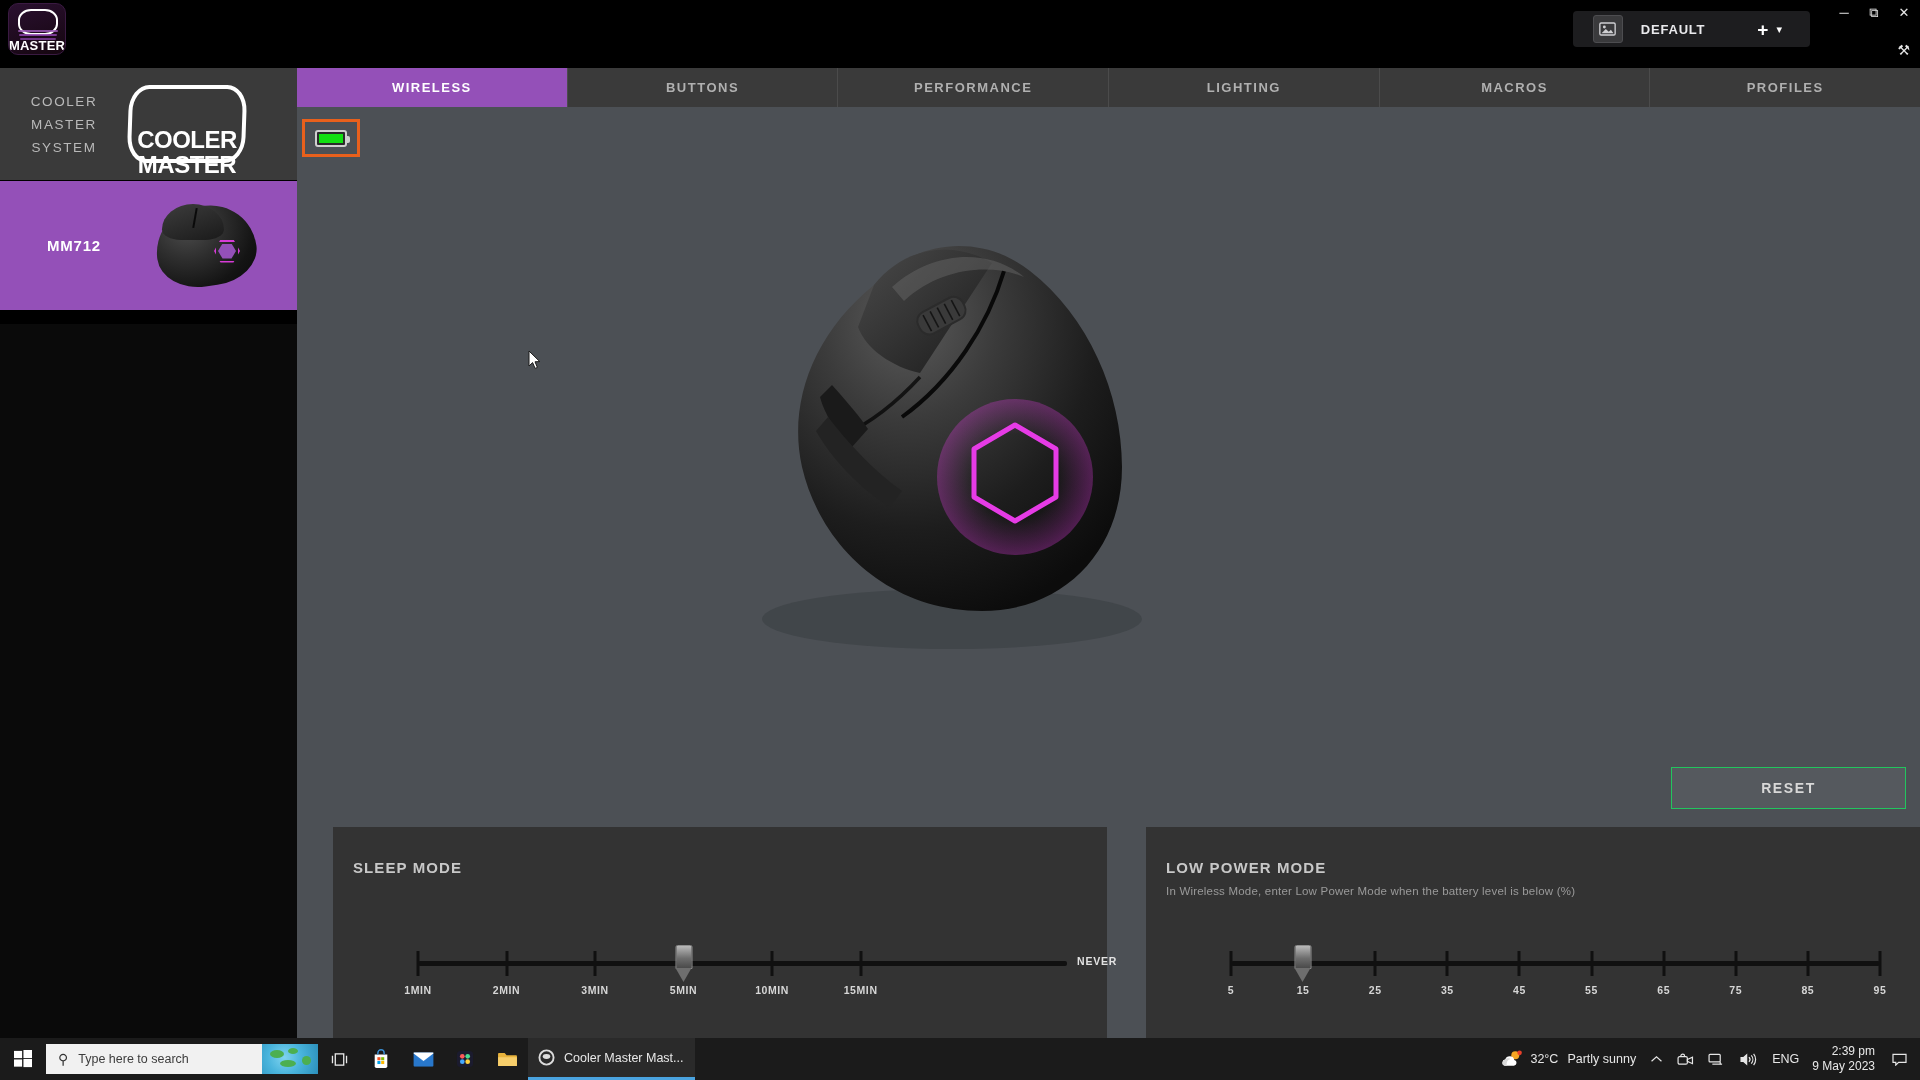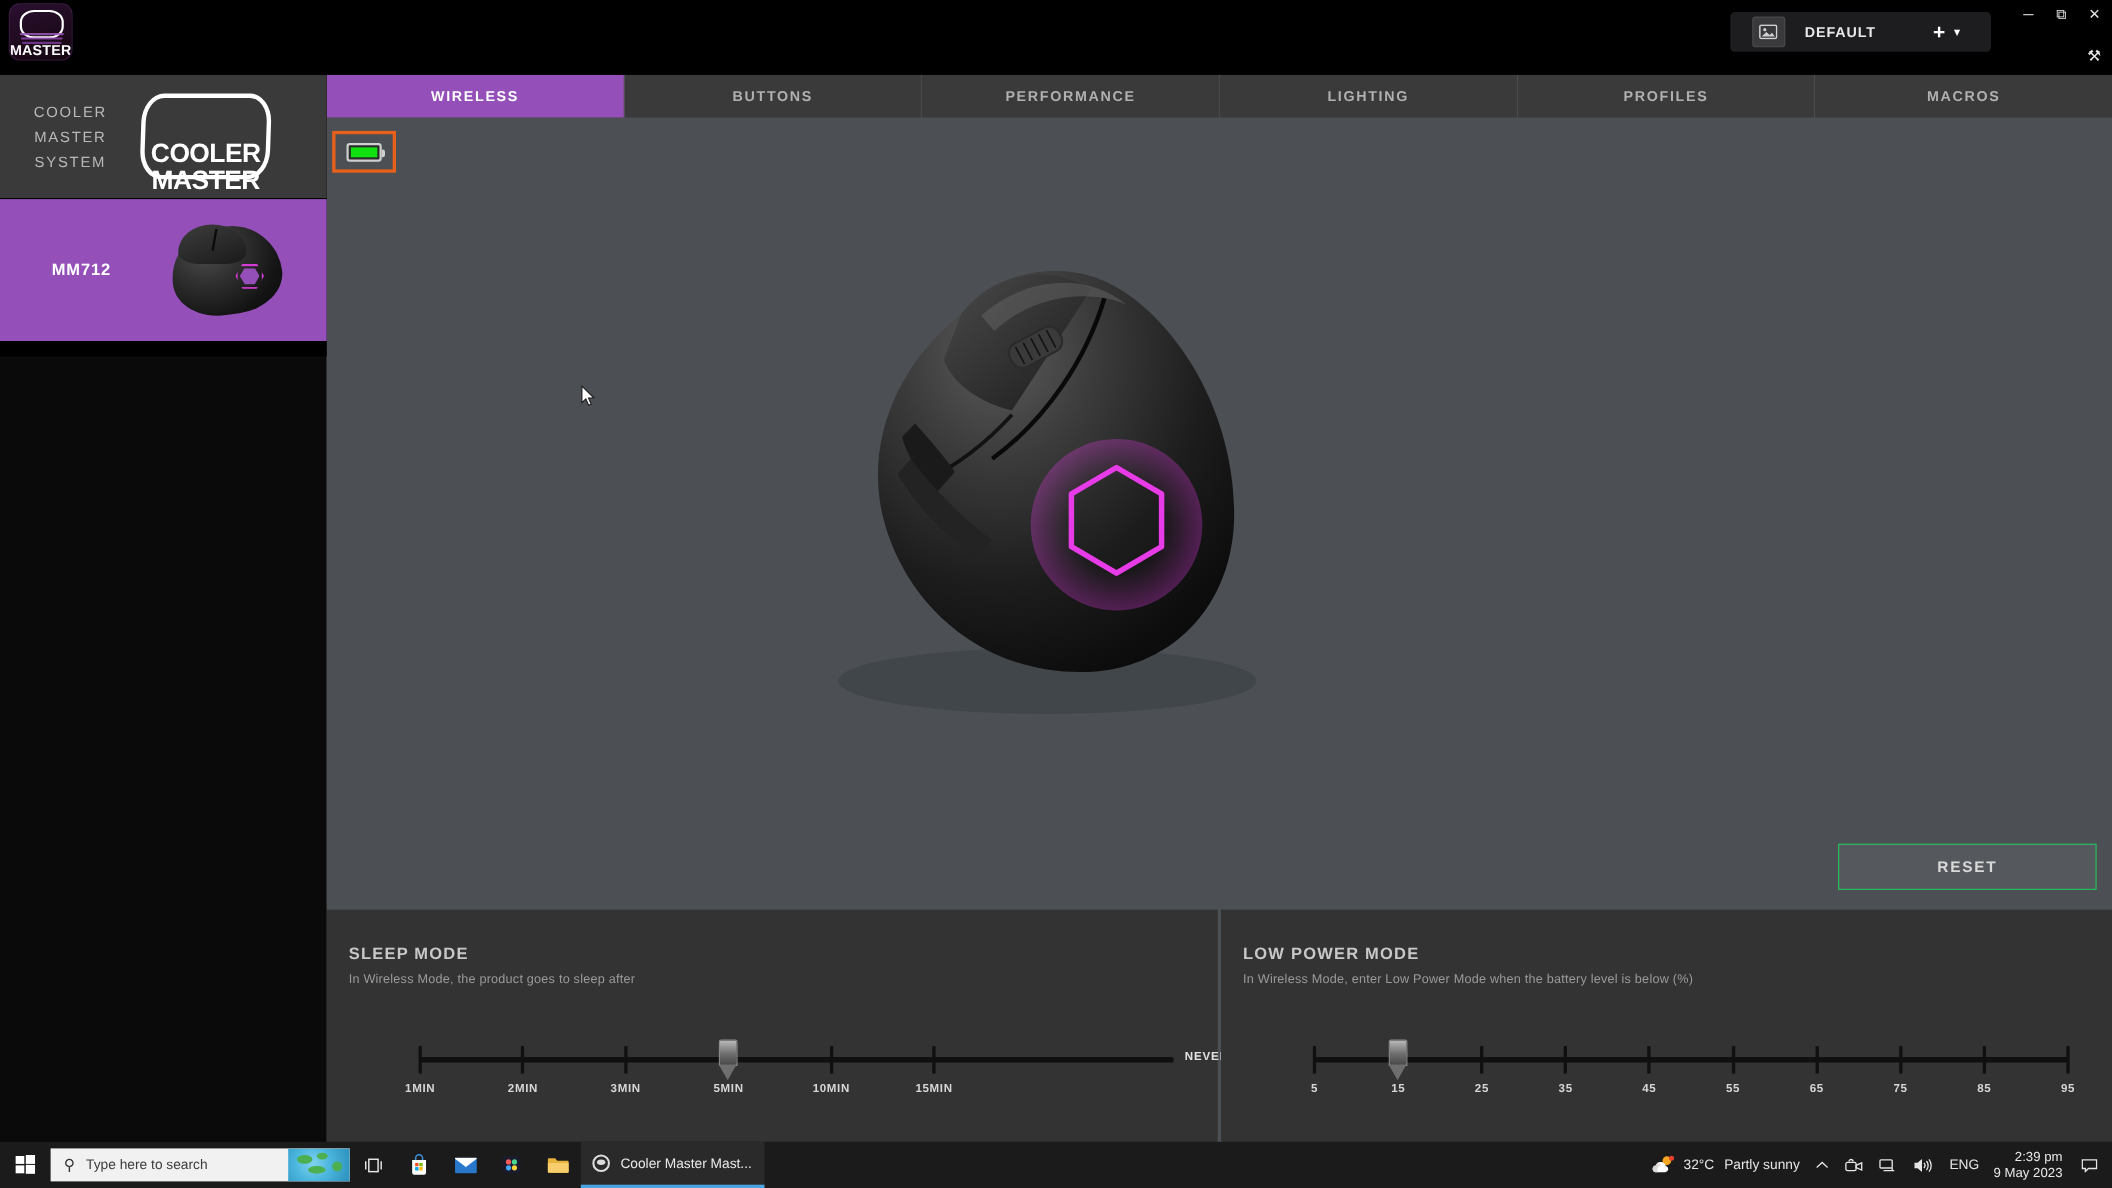--- a/index.html
+++ b/index.html
@@ -84,21 +84,21 @@
 
   .hero { position:absolute; left:355px; top:60px; width:600px; height:500px; }
 
   .reset-btn { position:absolute; right:14px; bottom:18px; width:235px; height:42px;
                background:#55595e; border:1px solid #22c55e; color:#d8d8d8;
                font-size:14px; letter-spacing:1.6px; font-weight:600;
                display:flex; align-items:center; justify-content:center; cursor:pointer; }
 
   
   .panels { position:absolute; left:0; top:759px; width:1623px; height:235px; display:flex; gap:3px; }
-  .panel { flex:1; background:#333333; position:relative; padding:32px 0 0 20px; }
+  .panel { flex:1; background:#333333; position:relative; padding:32px 0 0 20px;margin-left:36px; }
   .p-title { color:#c8c8c8; font-size:15px; font-weight:700; letter-spacing:1.1px; }
   .p-sub { color:#9a9a9a; font-size:11.5px; margin-top:9px; letter-spacing:.2px; }
 
   .slider { position:absolute; left:85px; right:40px; top:110px; height:60px; }
   .track { position:absolute; left:0; right:0; top:24px; height:5px; background:#101010; border-radius:2px; }
   .tick { position:absolute; top:14px; width:3px; height:25px; background:#101010; transform:translateX(-1.5px); }
   .tlabel { position:absolute; top:47px; color:#d6d6d6; font-size:10.5px;
             font-weight:700; letter-spacing:.6px; transform:translateX(-50%); white-space:nowrap; }
   .never { position:absolute; top:18px; color:#e2e2e2; font-size:10.5px; font-weight:700; letter-spacing:.8px; }
   .handle { position:absolute; top:8px; width:17px; height:37px; transform:translateX(-8.5px);
@@ -201,22 +201,22 @@
     </div>
   </div>
 
   <div class="main">
 
     <div class="tabbar">
       <div class="tab active">WIRELESS</div>
       <div class="tab">BUTTONS</div>
       <div class="tab">PERFORMANCE</div>
       <div class="tab">LIGHTING</div>
+      <div class="tab">MACROS</div>
       <div class="tab">PROFILES</div>
-      <div class="tab">MACROS</div>
     </div>
 
     <div class="stage">
 
       <div class="battery-wrap">
         <div class="battery">
           <div class="fill"></div>
           <div class="nub"></div>
         </div>
       </div>
@@ -273,21 +273,20 @@
         </svg>
       </div>
 
       <div class="reset-btn">RESET</div>
     </div>
 
     <div class="panels">
 
       <div class="panel">
         <div class="p-title">SLEEP MODE</div>
-        <div class="p-sub">In Wireless Mode, the product goes to sleep after</div>
         <div class="slider" id="sleep-slider">
           <div class="track"></div>
         <div class="tick" style="left: 0%;"></div>
             <div class="tlabel" style="left: 0%;">1MIN</div>
             <div class="tick" style="left: 13.64%;"></div>
             <div class="tlabel" style="left: 13.64%;">2MIN</div>
             <div class="tick" style="left: 27.28%;"></div>
             <div class="tlabel" style="left: 27.28%;">3MIN</div>
             <div class="tick" style="left: 40.92%;"></div>
             <div class="tlabel" style="left: 40.92%;">5MIN</div>

